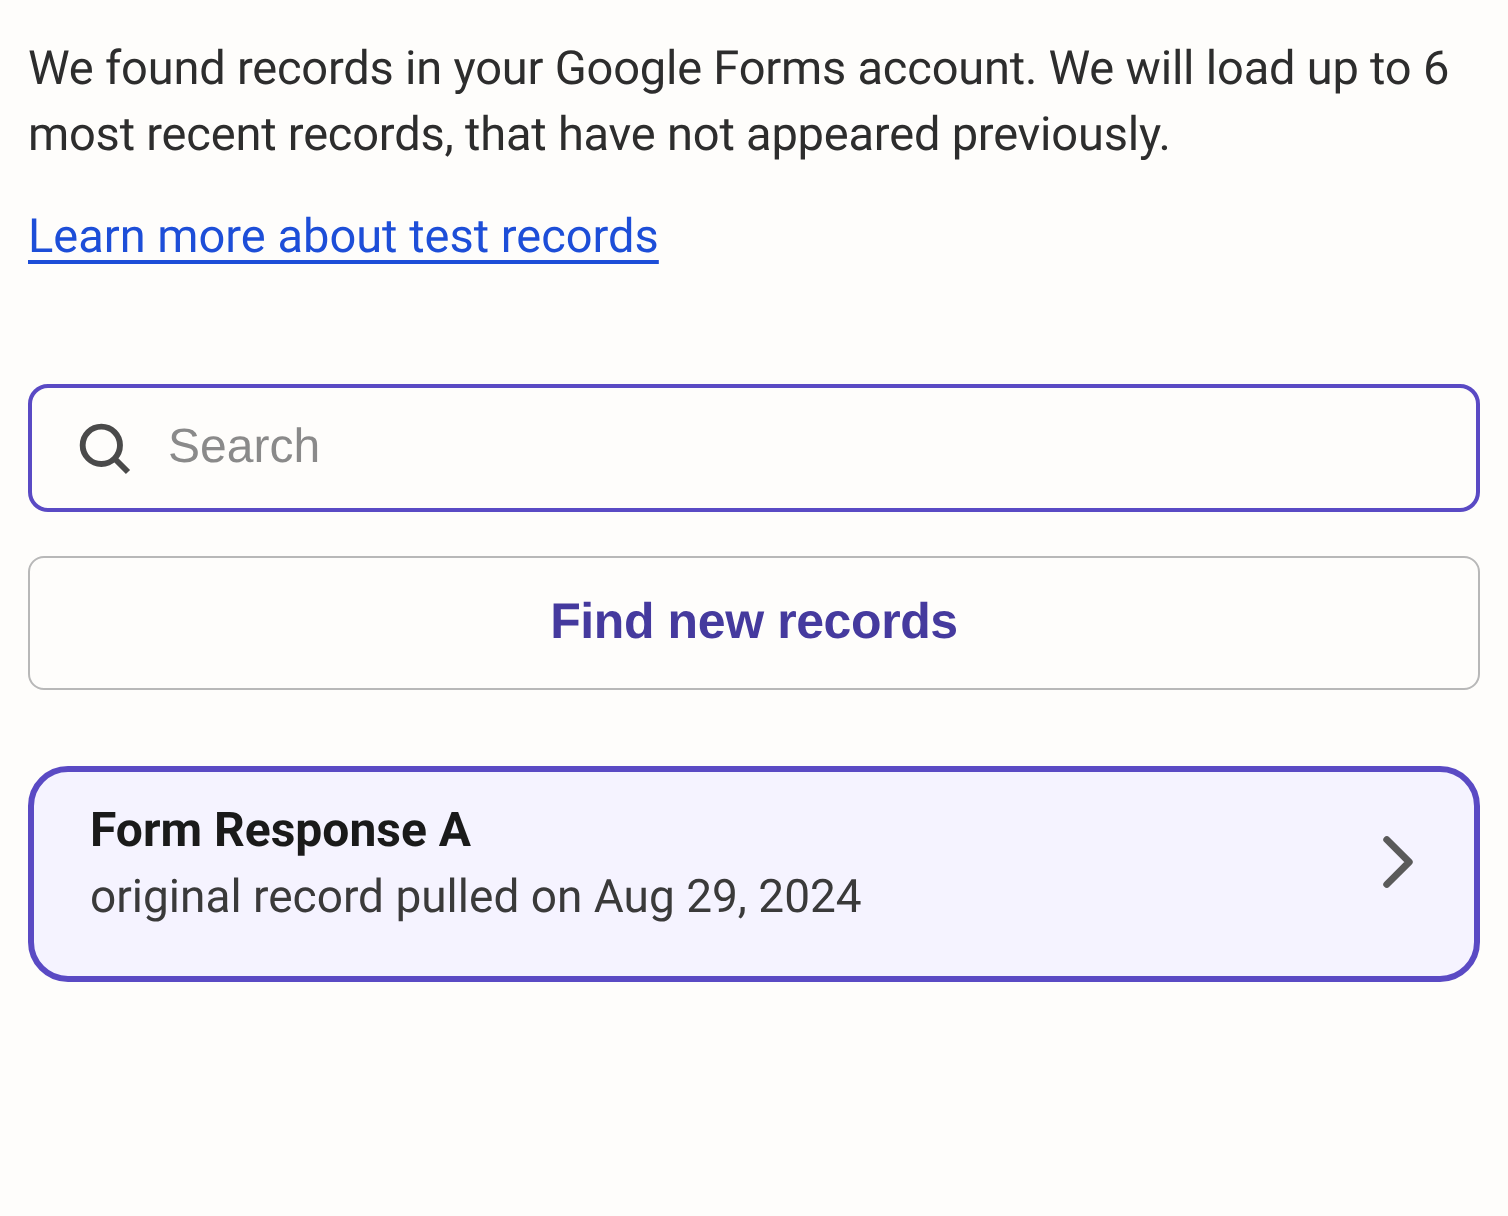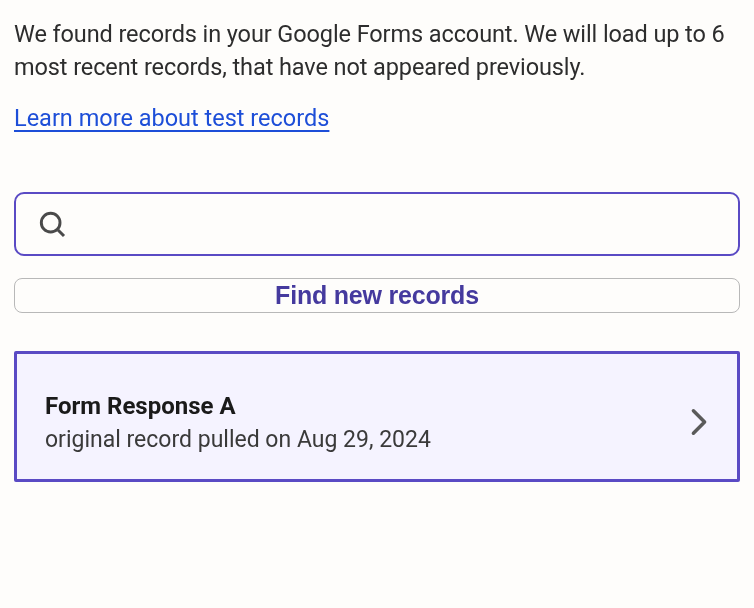--- a/index.html
+++ b/index.html
@@ -54,33 +54,33 @@
       background: transparent;
     }
     .search-input::placeholder {
       color: #8a8a8a;
     }
     .find-button {
       width: 100%;
       border: 1.5px solid #b8b8b8;
       border-radius: 8px;
       background: #fefdfb;
-      padding: 2px 20px;
+      padding: 18px 20px;
       font-size: 25px;
       font-weight: 700;
       color: #453a9e;
       cursor: pointer;
       margin-bottom: 38px;
       letter-spacing: -0.2px;
     }
     .record-card {
       border: 3px solid #5a4ac4;
-      border-radius: 2px;
+      border-radius: 20px;
       background: #f5f3ff;
-      padding: 38px 28px 26px 28px;
+      padding: 15px 28px 26px 28px;
       display: flex;
       align-items: center;
       justify-content: flex-end;
       cursor: pointer;
     }
     .record-content {
       flex: 1;
     }
     .record-title {
       font-size: 24px;
@@ -109,20 +109,21 @@
 
 <a class="learn-more-link">Learn more about test records</a>
 
 <div class="search-container">
   <span class="search-icon-wrap">
     <svg width="32" height="32" viewBox="0 0 24 24" fill="none" stroke="#4a4a4a" stroke-width="2.2">
       <circle cx="11" cy="11" r="7"></circle>
       <line x1="16.5" y1="16.5" x2="21" y2="21"></line>
     </svg>
   </span>
+  <input type="text" class="search-input" placeholder="Search" style="">
 </div>
 
 <button class="find-button">Find new records</button>
 
 <div class="record-card">
   <div class="record-content">
     <div class="record-title">Form Response A</div>
     <div class="record-subtitle">original record pulled on Aug 29, 2024</div>
   </div>
   <span class="chevron-wrap">

